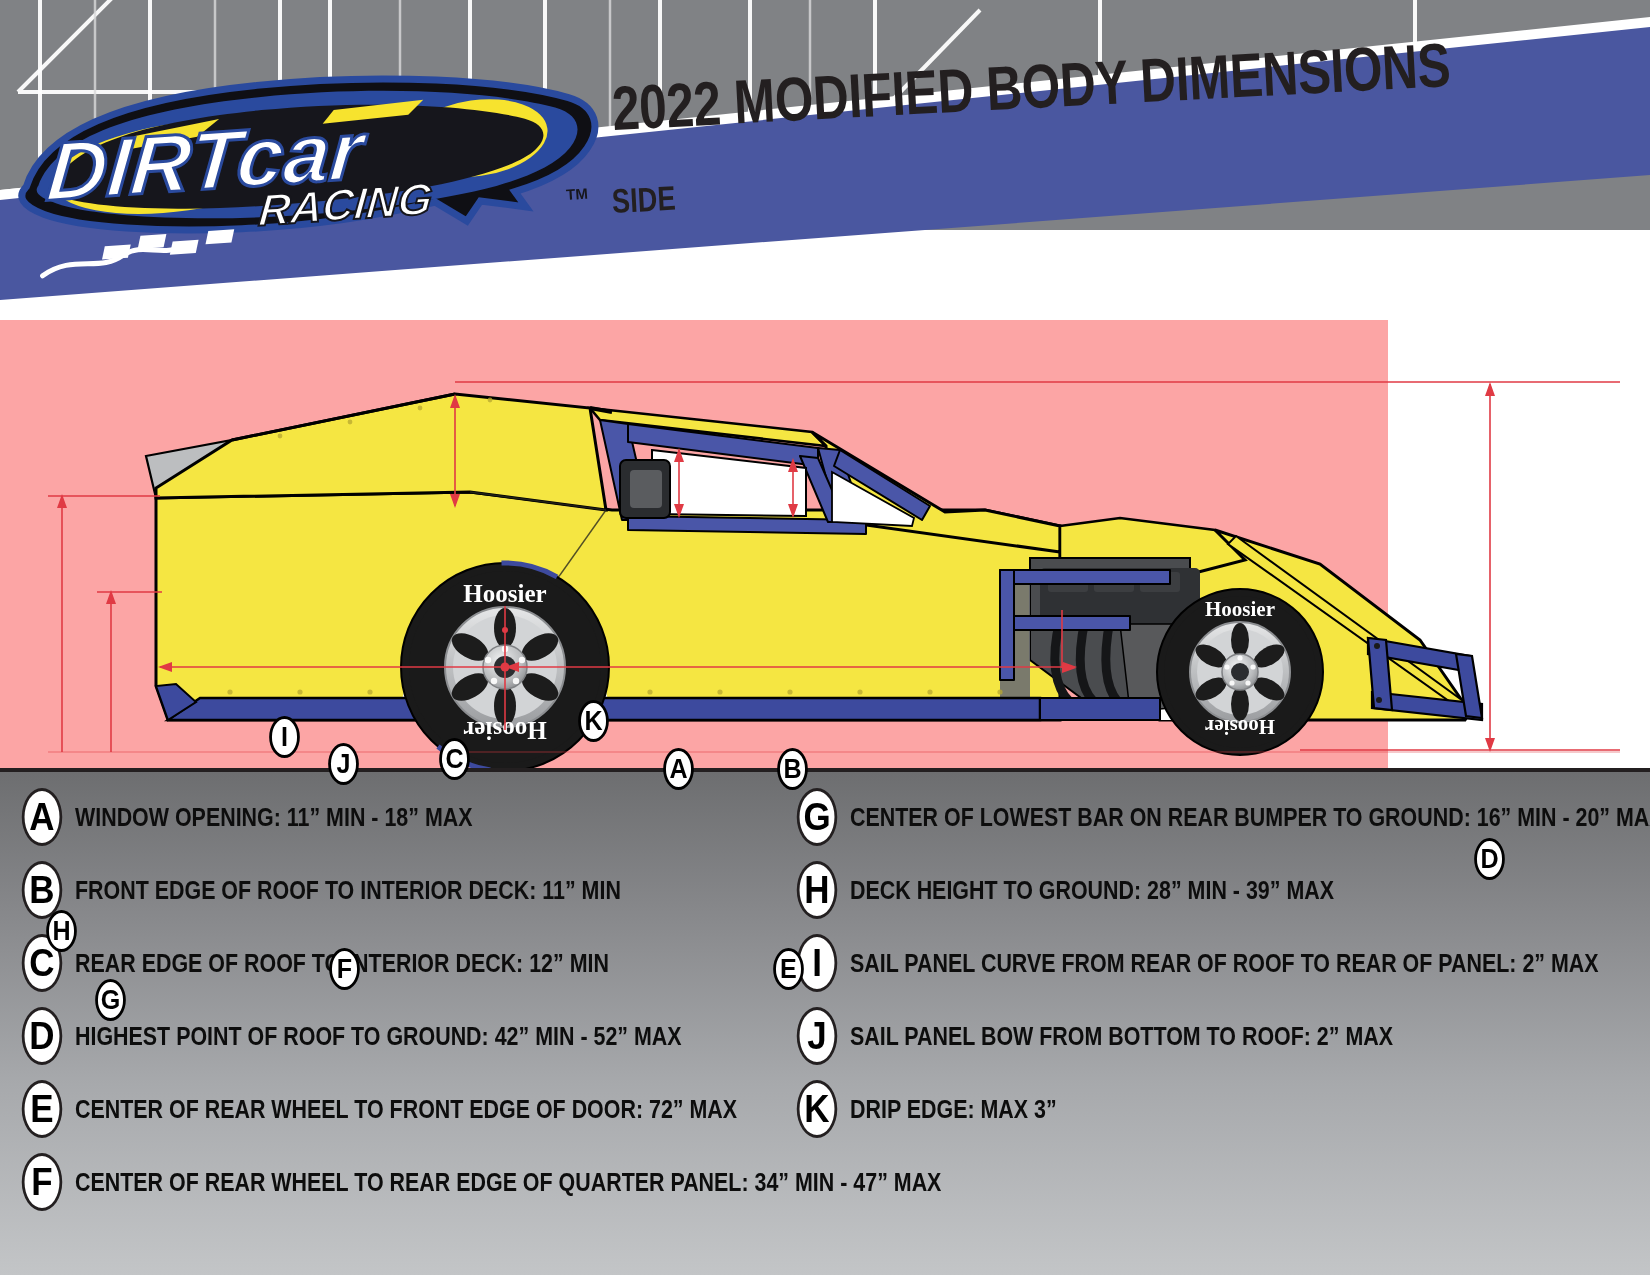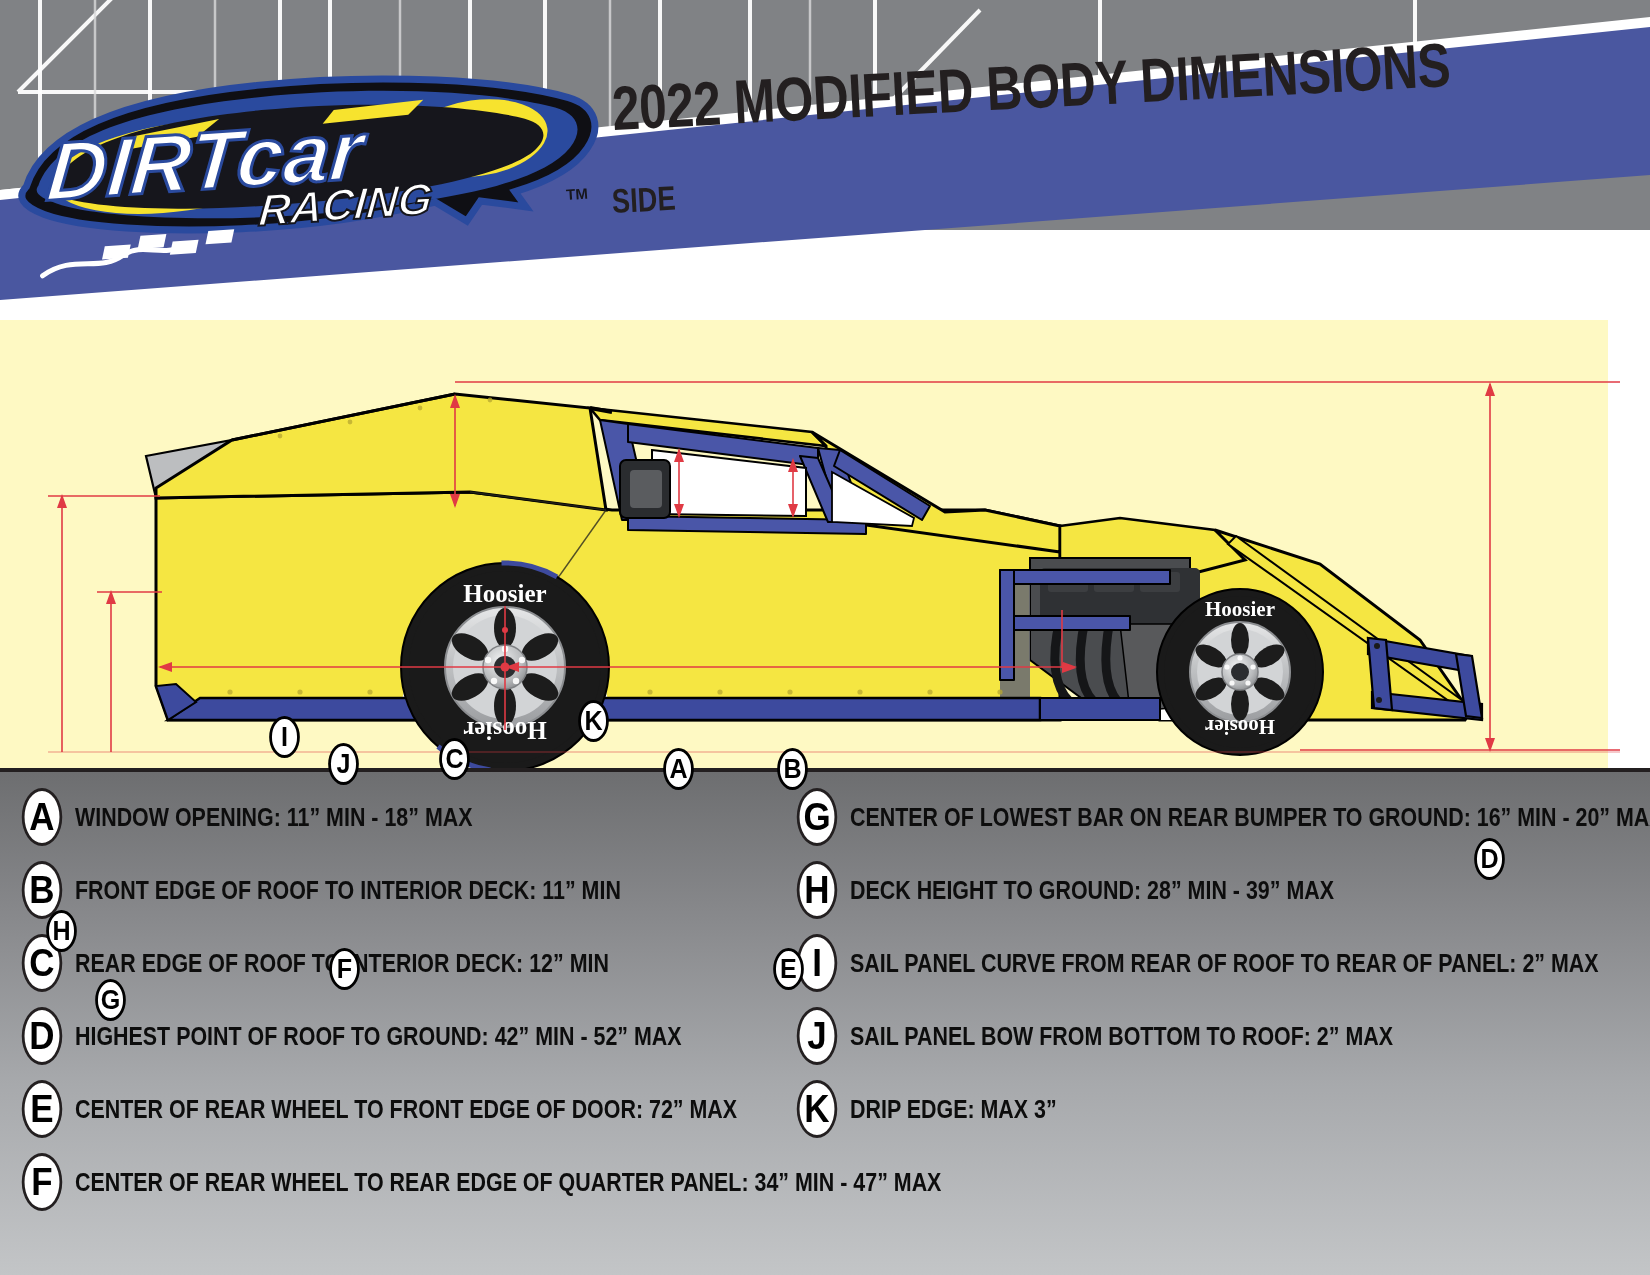--- a/index.html
+++ b/index.html
@@ -42,22 +42,22 @@
     transform:rotate(-3.0deg) scaleX(0.80);
   }
 
   
   #logo{
     position:absolute; left:8px; top:72px; width:600px; height:215px;
   }
 
   
   #diagram{
-    position:absolute; left:0; top:320px; width:1608px; height:448px;
-    background:#fef9c3;
+    position:absolute; left:0; top:320px; width:1388px; height:448px;
+    background:#fca5a5;
   }
 
   
   #legend{
     position:absolute; left:0; top:768px; width:1650px; height:507px;
     background:linear-gradient(to bottom,#6d6e70 0%,#87888b 28%,#a7a9ac 62%,#c3c5c7 100%);
     border-top:4px solid #231f20;
   }
   .legend-col{ position:absolute; top:0; }
   #legend-col-left{ left:20px; width:790px; }

